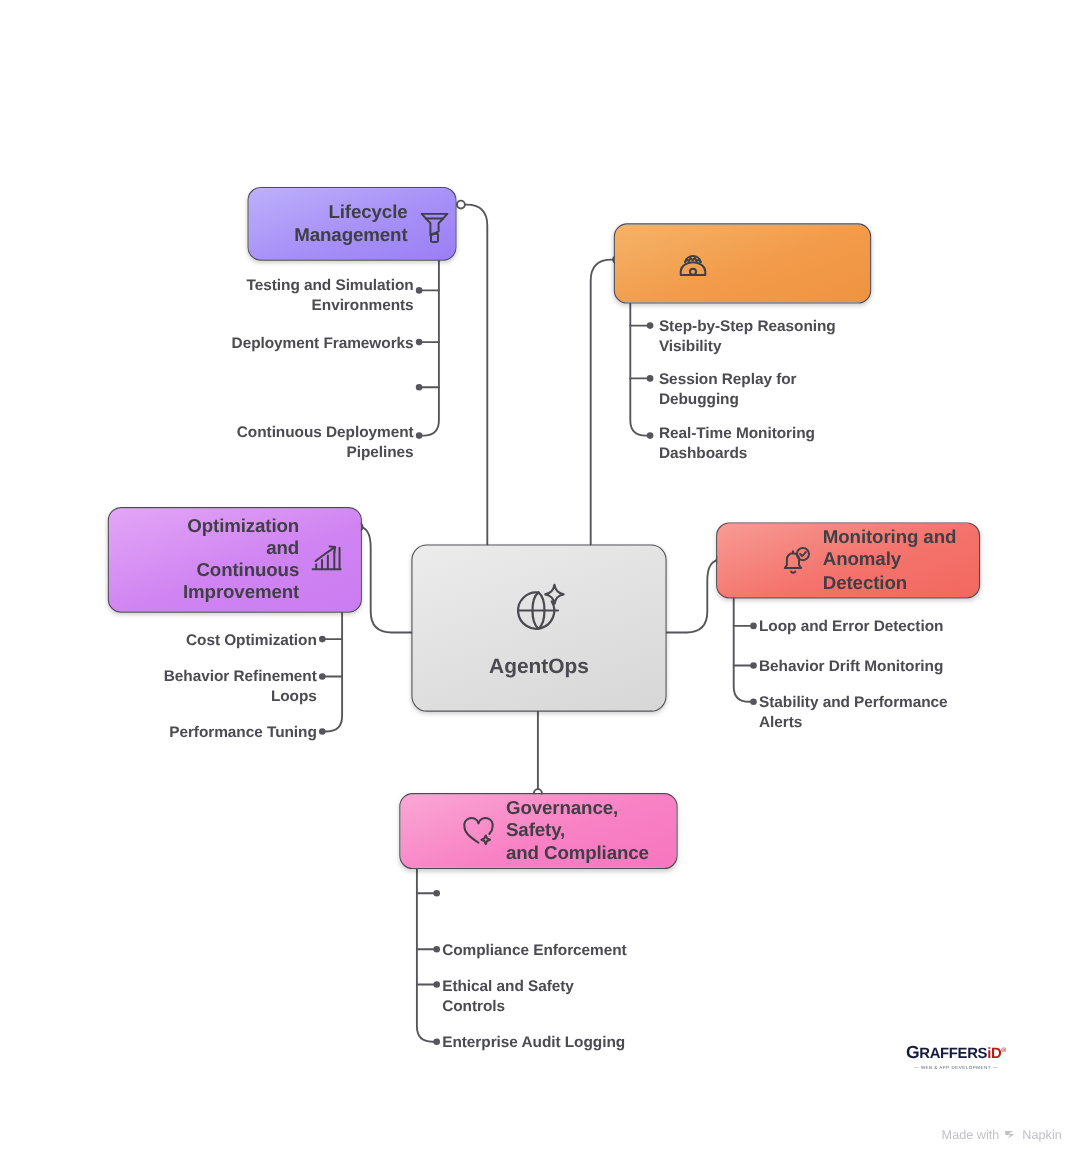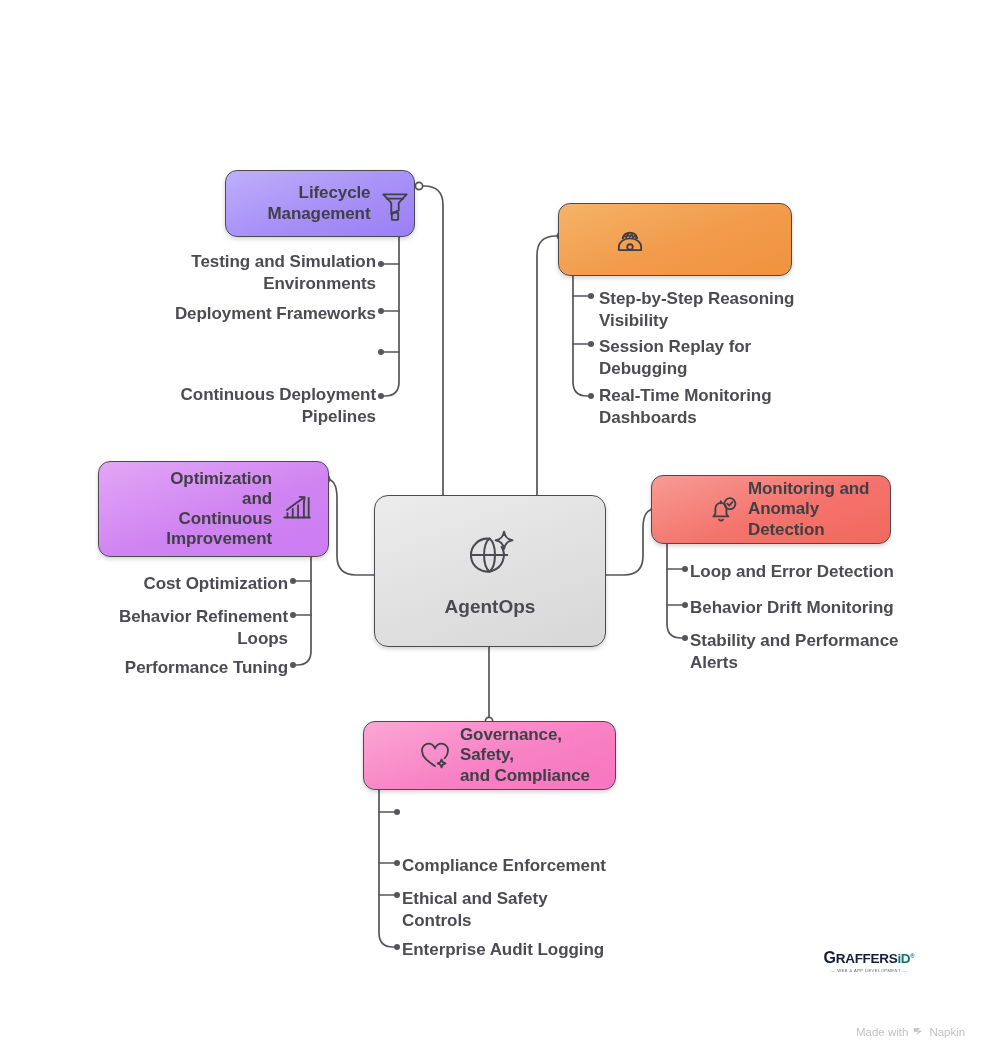--- a/index.html
+++ b/index.html
@@ -47,31 +47,31 @@
   #n-govern{left:363px;top:721px;width:253px;height:69px;
     background:linear-gradient(160deg,#fba7d5 0%,#f881c4 55%,#f776bf 100%);}
 
   #n-center{left:374px;top:495px;width:232px;height:152px;
     background:linear-gradient(160deg,#ececec 0%,#e2e2e2 45%,#d7d7d7 100%);
     border-radius:14px;flex-direction:column;gap:10px;}
   #n-center .c-label{font-size:19px;font-weight:bold;color:#4a4a50;}
 
   
   .leaf{
-    position:absolute;font-size:17px;font-weight:bold;line-height:1.28;
+    position:absolute;font-size:14px;font-weight:bold;line-height:1.28;
     color:#4b4b51;letter-spacing:-.05px;
   }
   .leaf.r{text-align:right;}
   .leaf.l{text-align:left;}
 
   
   #graffers{position:absolute;left:823px;top:950px;width:92px;text-align:center;}
   #graffers .g1{font-size:13.5px;font-weight:bold;color:#171c3a;letter-spacing:-.3px;line-height:1;}
   #graffers .g1 .big{font-size:16px;}
-  #graffers .g1 .cy{color:#0f766e;}
+  #graffers .g1 .cy{color:#b91c1c;}
   #graffers .g2{font-size:4.1px;color:#5d6275;letter-spacing:.45px;margin-top:2px;white-space:nowrap;}
   #napkin{position:absolute;left:856px;top:1025px;font-size:11.5px;color:#c2c2c6;display:flex;align-items:center;gap:4px;}
 </style>
 </head>
 <body>
 
 <div id="canvas">
 
   <svg class="wires" viewBox="0 0 990 1060">
     <g fill="none" stroke="#55555b" stroke-width="1.7" stroke-linecap="round">

